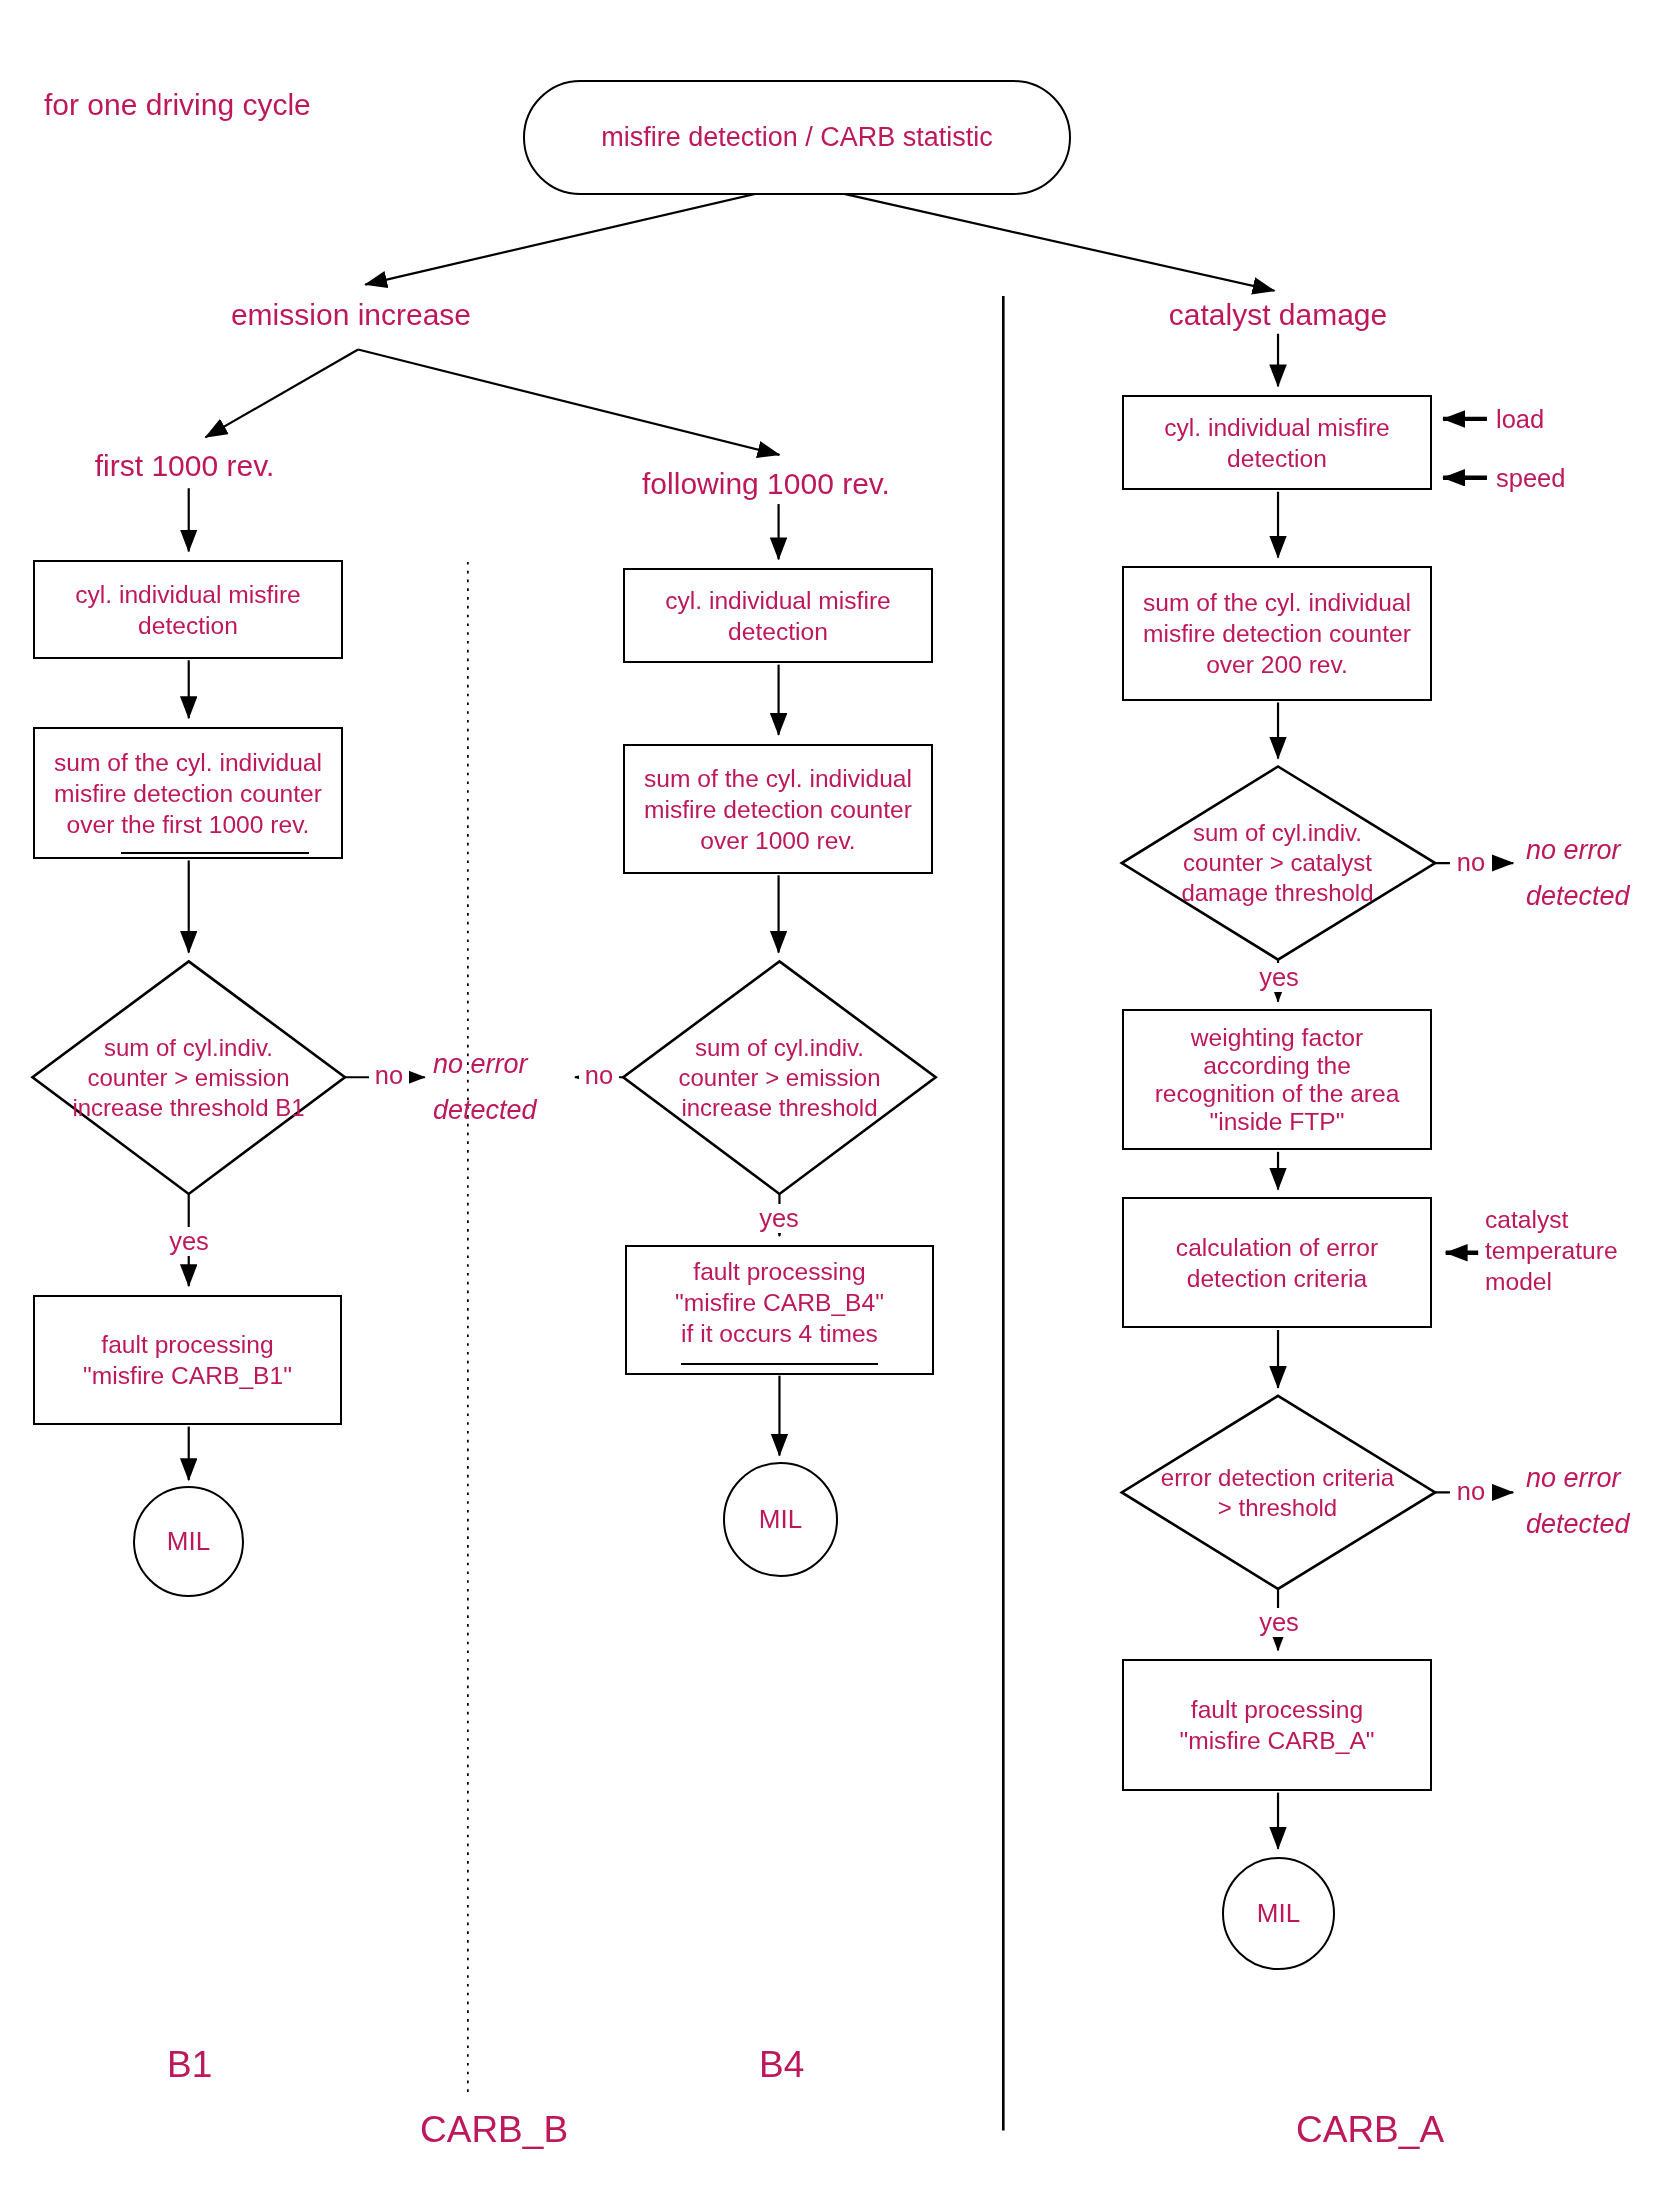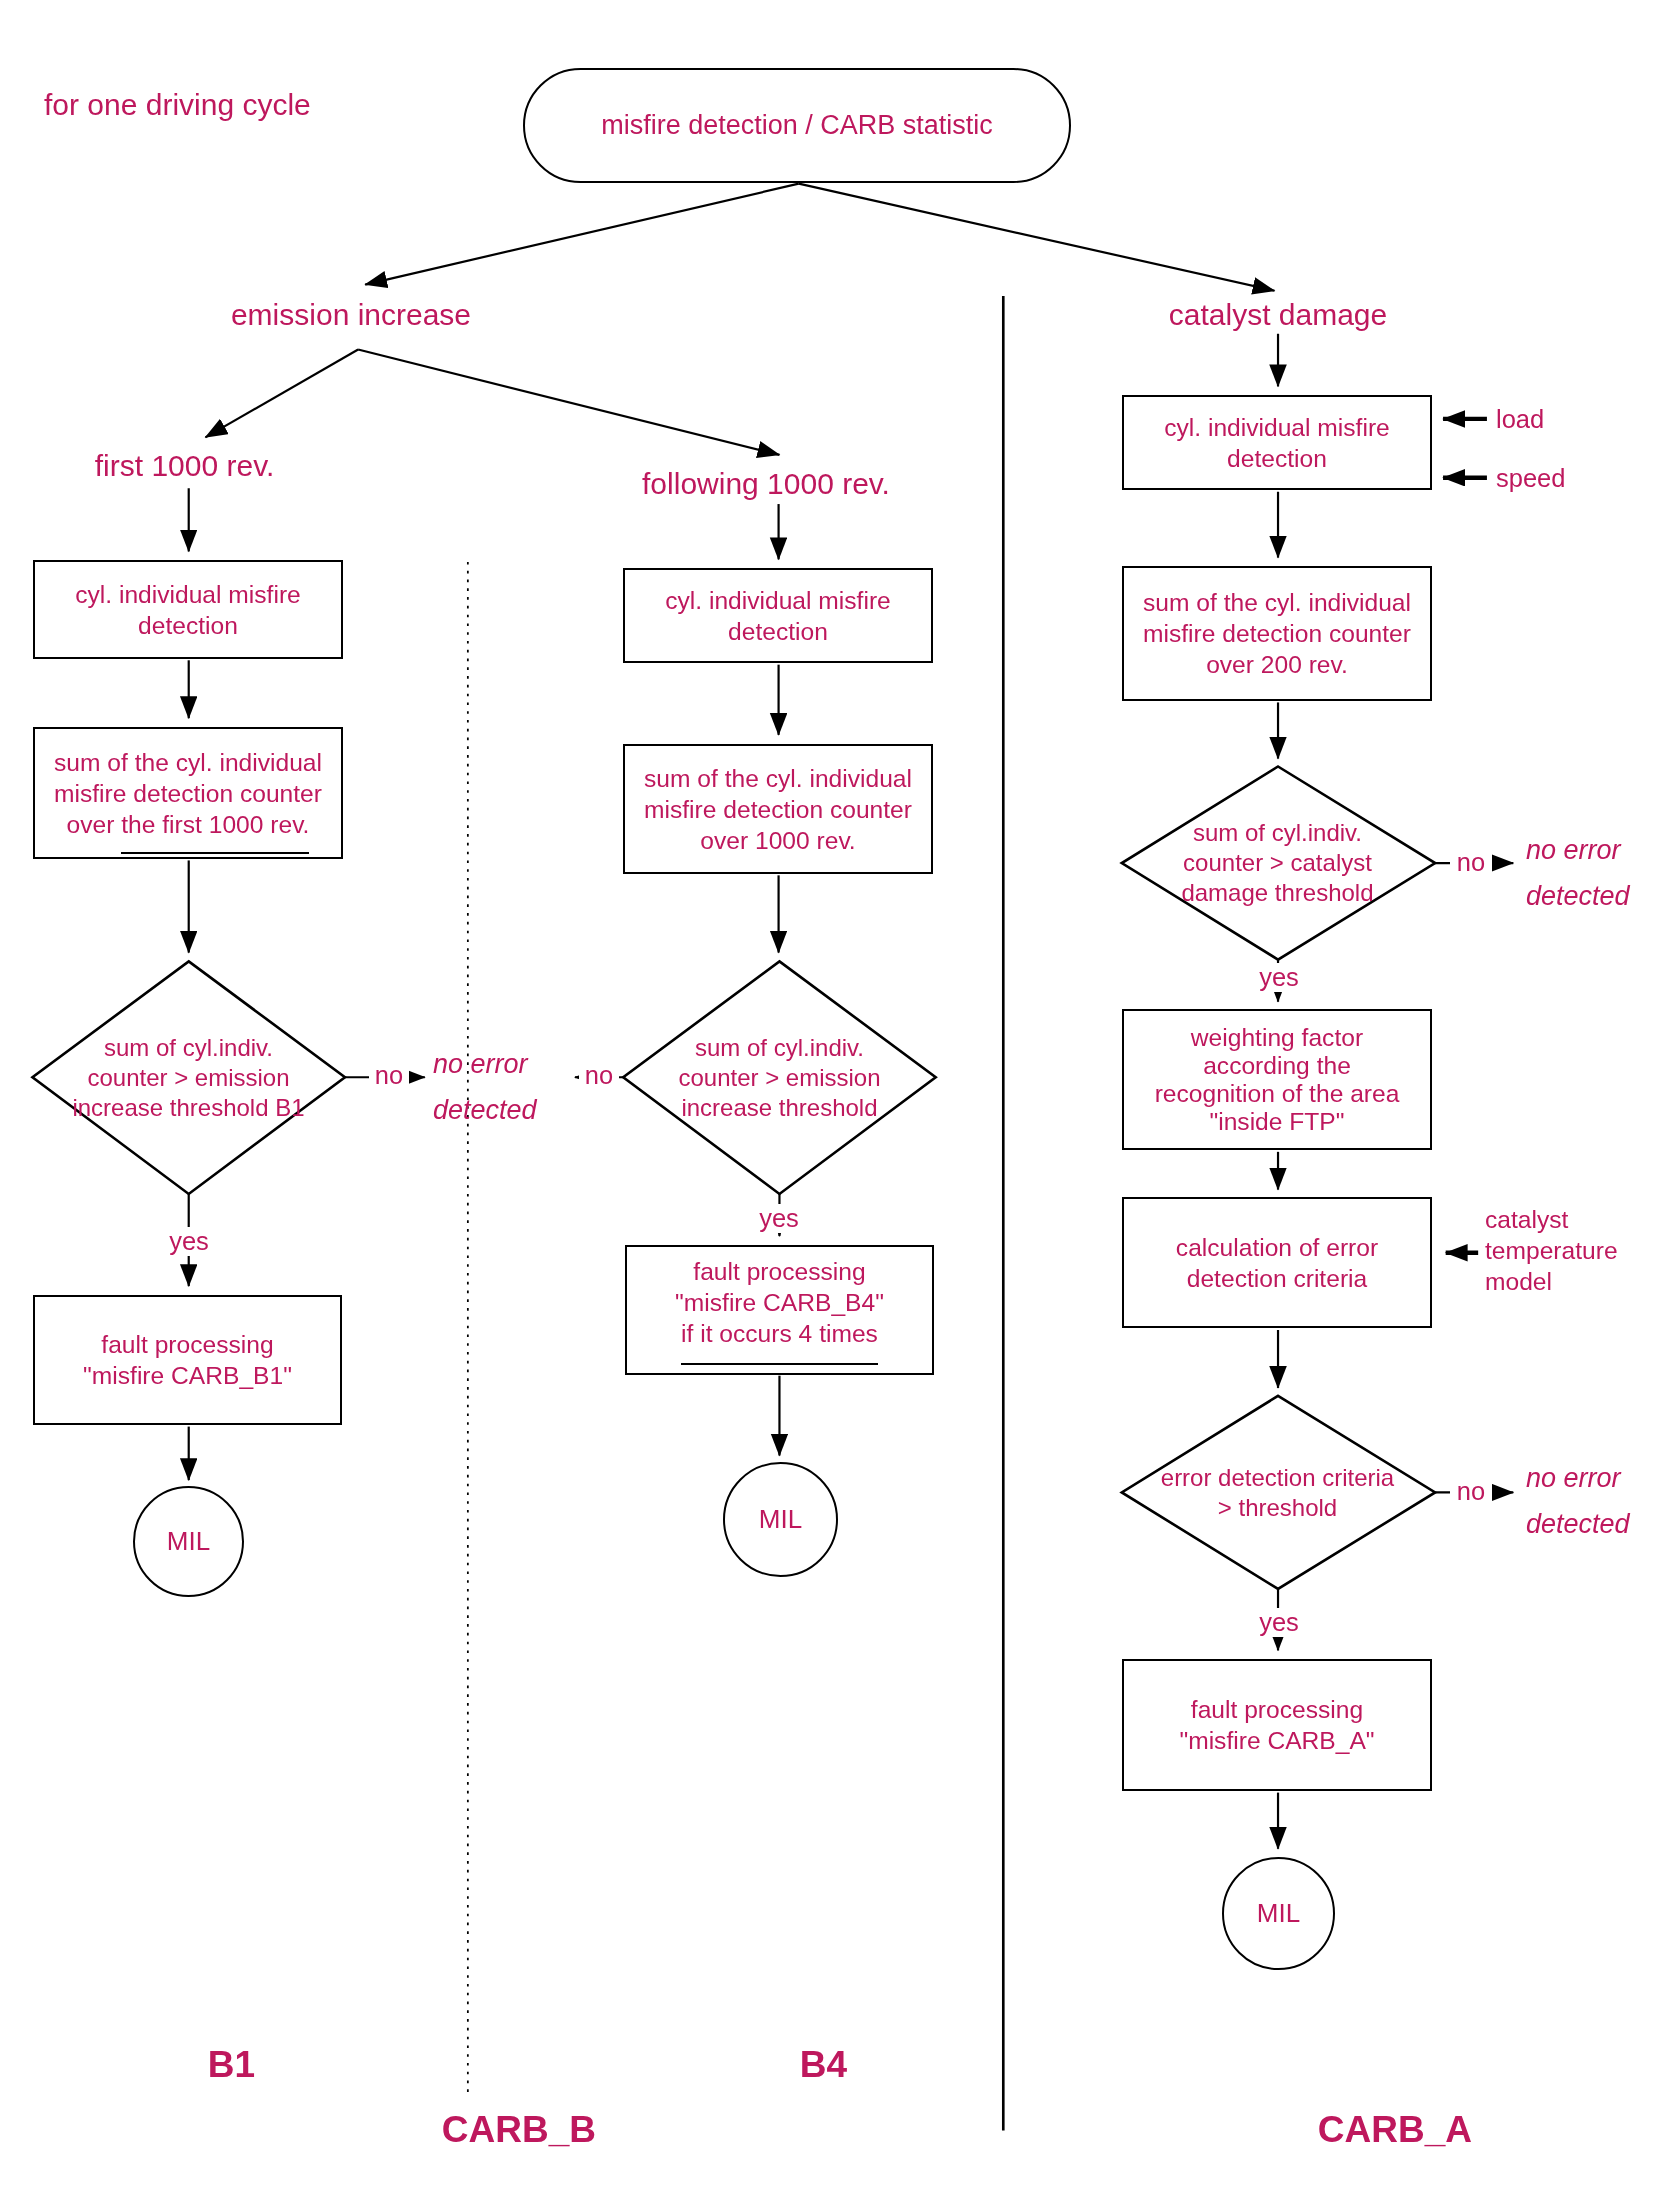--- a/index.html
+++ b/index.html
@@ -23,21 +23,21 @@
   .yn { position:absolute; font-size:25.5px; text-align:center; background:#fff; }
   .ital {
     position:absolute; font-style:italic; font-size:27px; line-height:46px;
     white-space:pre-line;
   }
   .circle {
     position:absolute; border:2.6px solid #000; border-radius:50%; background:#fff;
     display:flex; align-items:center; justify-content:center; font-size:26px;
   }
   .side { position:absolute; font-size:25.5px; line-height:31px; white-space:pre-line; }
-  .footer { position:absolute; font-size:37px; text-align:right;font-weight:bold; }
+  .footer { position:absolute; font-size:37px; text-align:left; }
   .u { border-bottom:2.6px solid #000; padding-bottom:14px; }
 </style>
 </head>
 <body>
 
 <div id="canvas">
 
   <svg class="layer" viewBox="0 0 1898 2515">
     <defs>
       <marker id="ah" markerUnits="userSpaceOnUse" markerWidth="28" markerHeight="22" refX="25" refY="10" orient="auto">
@@ -82,21 +82,21 @@
     <line x1="1694" y1="544" x2="1644" y2="544" stroke="#000" stroke-width="5" marker-end="url(#ah)"></line>
     <line x1="1684" y1="1427" x2="1647" y2="1427" stroke="#000" stroke-width="5" marker-end="url(#ah)"></line>
 
     <polygon points="215,1095 393,1227 215,1360 37,1227" fill="#fff" stroke="#000" stroke-width="3"></polygon>
     <polygon points="888,1095 1066,1227 888,1360 710,1227" fill="#fff" stroke="#000" stroke-width="3"></polygon>
     <polygon points="1456,873 1635,983 1456,1093 1278,983" fill="#fff" stroke="#000" stroke-width="3"></polygon>
     <polygon points="1456,1590 1635,1700 1456,1810 1278,1700" fill="#fff" stroke="#000" stroke-width="3"></polygon>
   </svg>
 
   <div class="lbl" style="left:44px; top:88px; width:316px;">for one driving cycle</div>
-  <div class="box" style="left:523px; top:68px; width:544px; height:111px; border-radius:58px; font-size:27px;">
+  <div class="box" style="left:523px; top:80px; width:544px; height:111px; border-radius:58px; font-size:27px;">
     <div>misfire detection / CARB statistic</div>
   </div>
 
   <div class="lbl lbl-c" style="left:202px; top:298px; width:298px;">emission increase</div>
   <div class="lbl lbl-c" style="left:1129px; top:298px; width:298px;">catalyst damage</div>
   <div class="lbl lbl-c" style="left:53px; top:449px; width:263px;">first 1000 rev.</div>
   <div class="lbl lbl-c" style="left:617px; top:467px; width:298px;">following 1000 rev.</div>
 
   <div class="box" style="left:33px; top:560px; width:306px; height:95px;">
     <div class="ml">cyl. individual misfire

